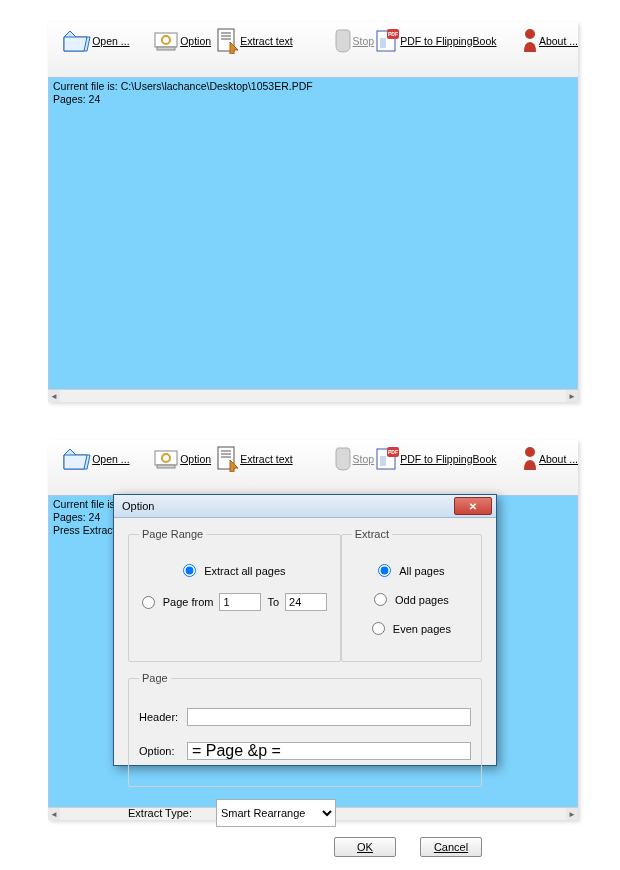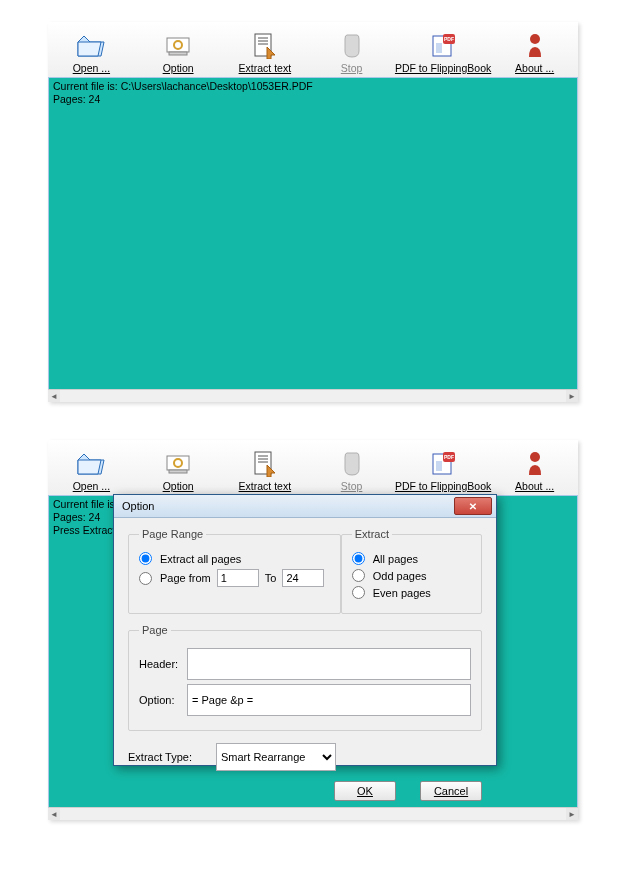--- a/index.html
+++ b/index.html
@@ -22,38 +22,38 @@
 
   .toolbar {
     display: flex;
     height: 55px;
     background: linear-gradient(#ffffff, #f0f0f0);
     border-bottom: 1px solid #ccc;
   }
   .tb-item {
     flex: 1;
     display: flex;
-    flex-direction: column;
+    flex-direction: row;
     align-items: center;
     justify-content: flex-end;
-    padding-bottom: 3px;
+    padding-bottom: 18px;
     cursor: pointer;
     text-decoration: underline;
     color: #000;
   }
   .tb-item.disabled { color: #888; text-decoration: underline; }
   .tb-icon { height: 32px; display: flex; align-items: center; justify-content: center; }
   .tb-label { font-size: 10.5px; white-space: nowrap; }
 
   .content {
     position: absolute;
     top: 55px; left: 0; right: 0; bottom: 12px;
     border: 1px solid #a9c8e8;
     margin: 0;
-    background: #14b8a6;
+    background: #7dd3fc;
     padding: 2px 4px;
     font-size: 10.5px;
     line-height: 1.25;
     color: #000;
     box-sizing: border-box;
   }
   .scrollbar-h {
     position: absolute;
     bottom: 0; left: 0; right: 0; height: 12px;
     background: #f0f0f0;
@@ -111,37 +111,38 @@
     padding: 8px 10px 10px 10px;
     font-size: 11px;
   }
   .fs-range { flex: 1.6; }
   .fs-extract { flex: 1; }
   .fs-page { margin-top: 10px; }
   legend { color: #444; padding: 0 3px; }
   .radio-row, .row {
     display: flex;
     align-items: center;
-    margin: 4px 0;
+    margin: 16px 0;
     gap: 6px;
+    justify-content: center;
   }
   input[type="radio"] { margin: 0 2px 0 0; }
   .num-input {
     width: 34px;
     height: 16px;
     font-size: 11px;
     border: 1px solid #abadb3;
     padding: 0 3px;
   }
   .text-input {
     flex: 1;
     height: 16px;
-    font-size: 11px;
+    font-size: 16px;
     border: 1px solid #abadb3;
-    padding: 7px 4px;
+    padding: 0 4px;
   }
   .lbl-fixed { width: 42px; }
   .row-extracttype {
     display: flex; align-items: center; gap: 24px;
     margin-top: 12px;
   }
   select {
     font-size: 11px;
     height: 28px;
     border: 1px solid #abadb3;

